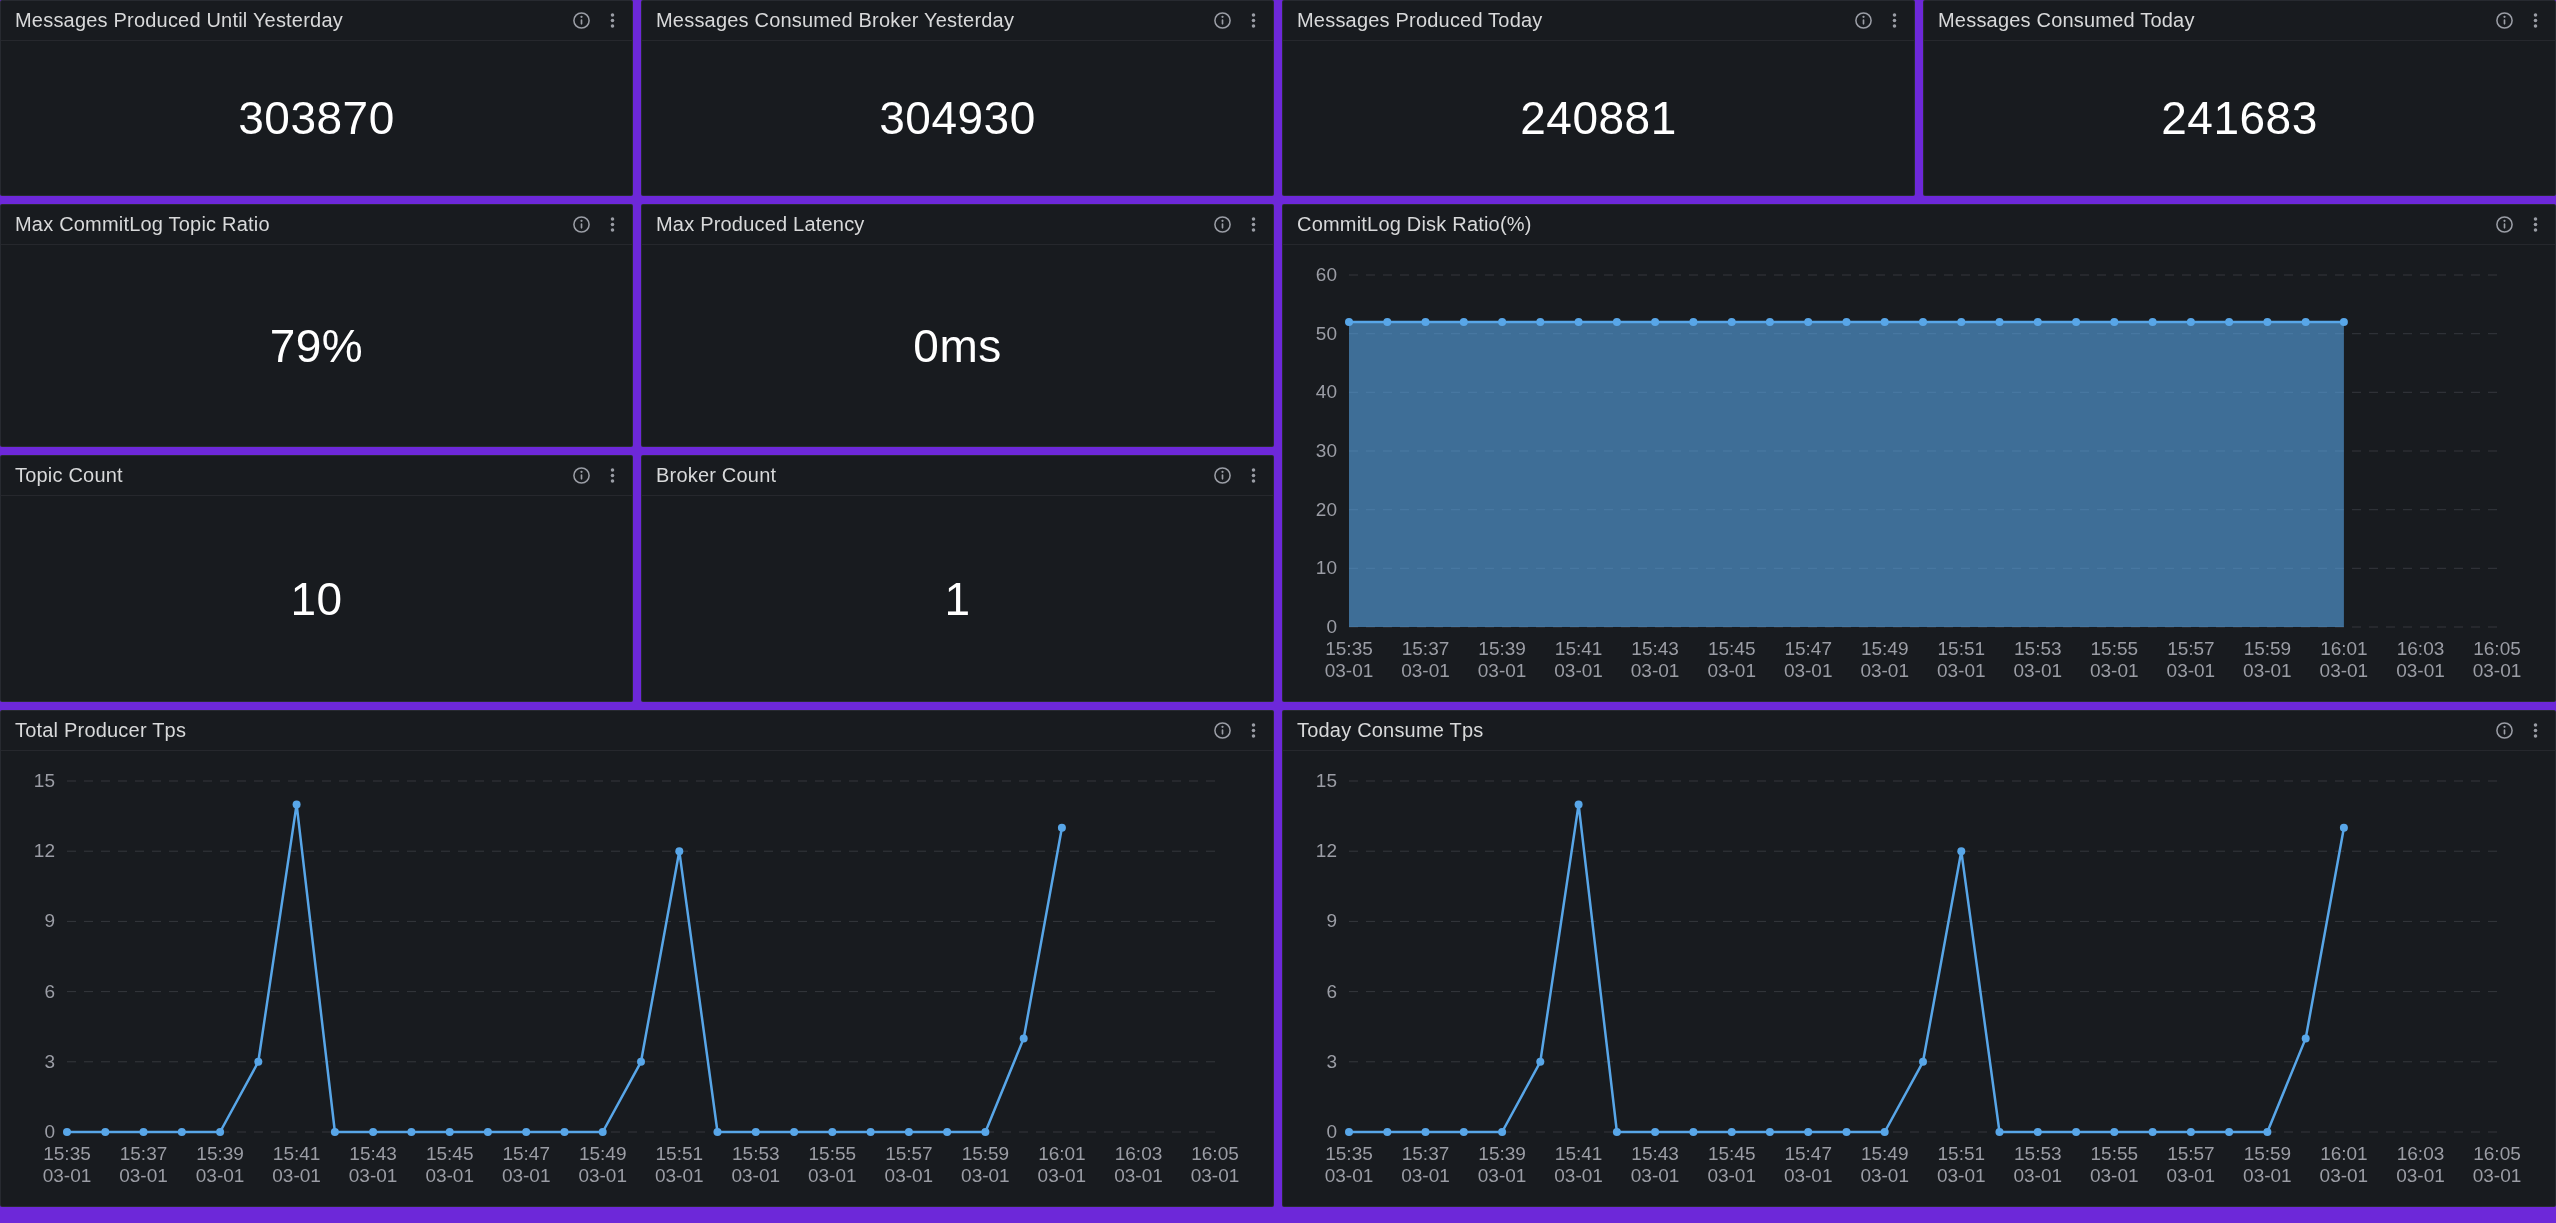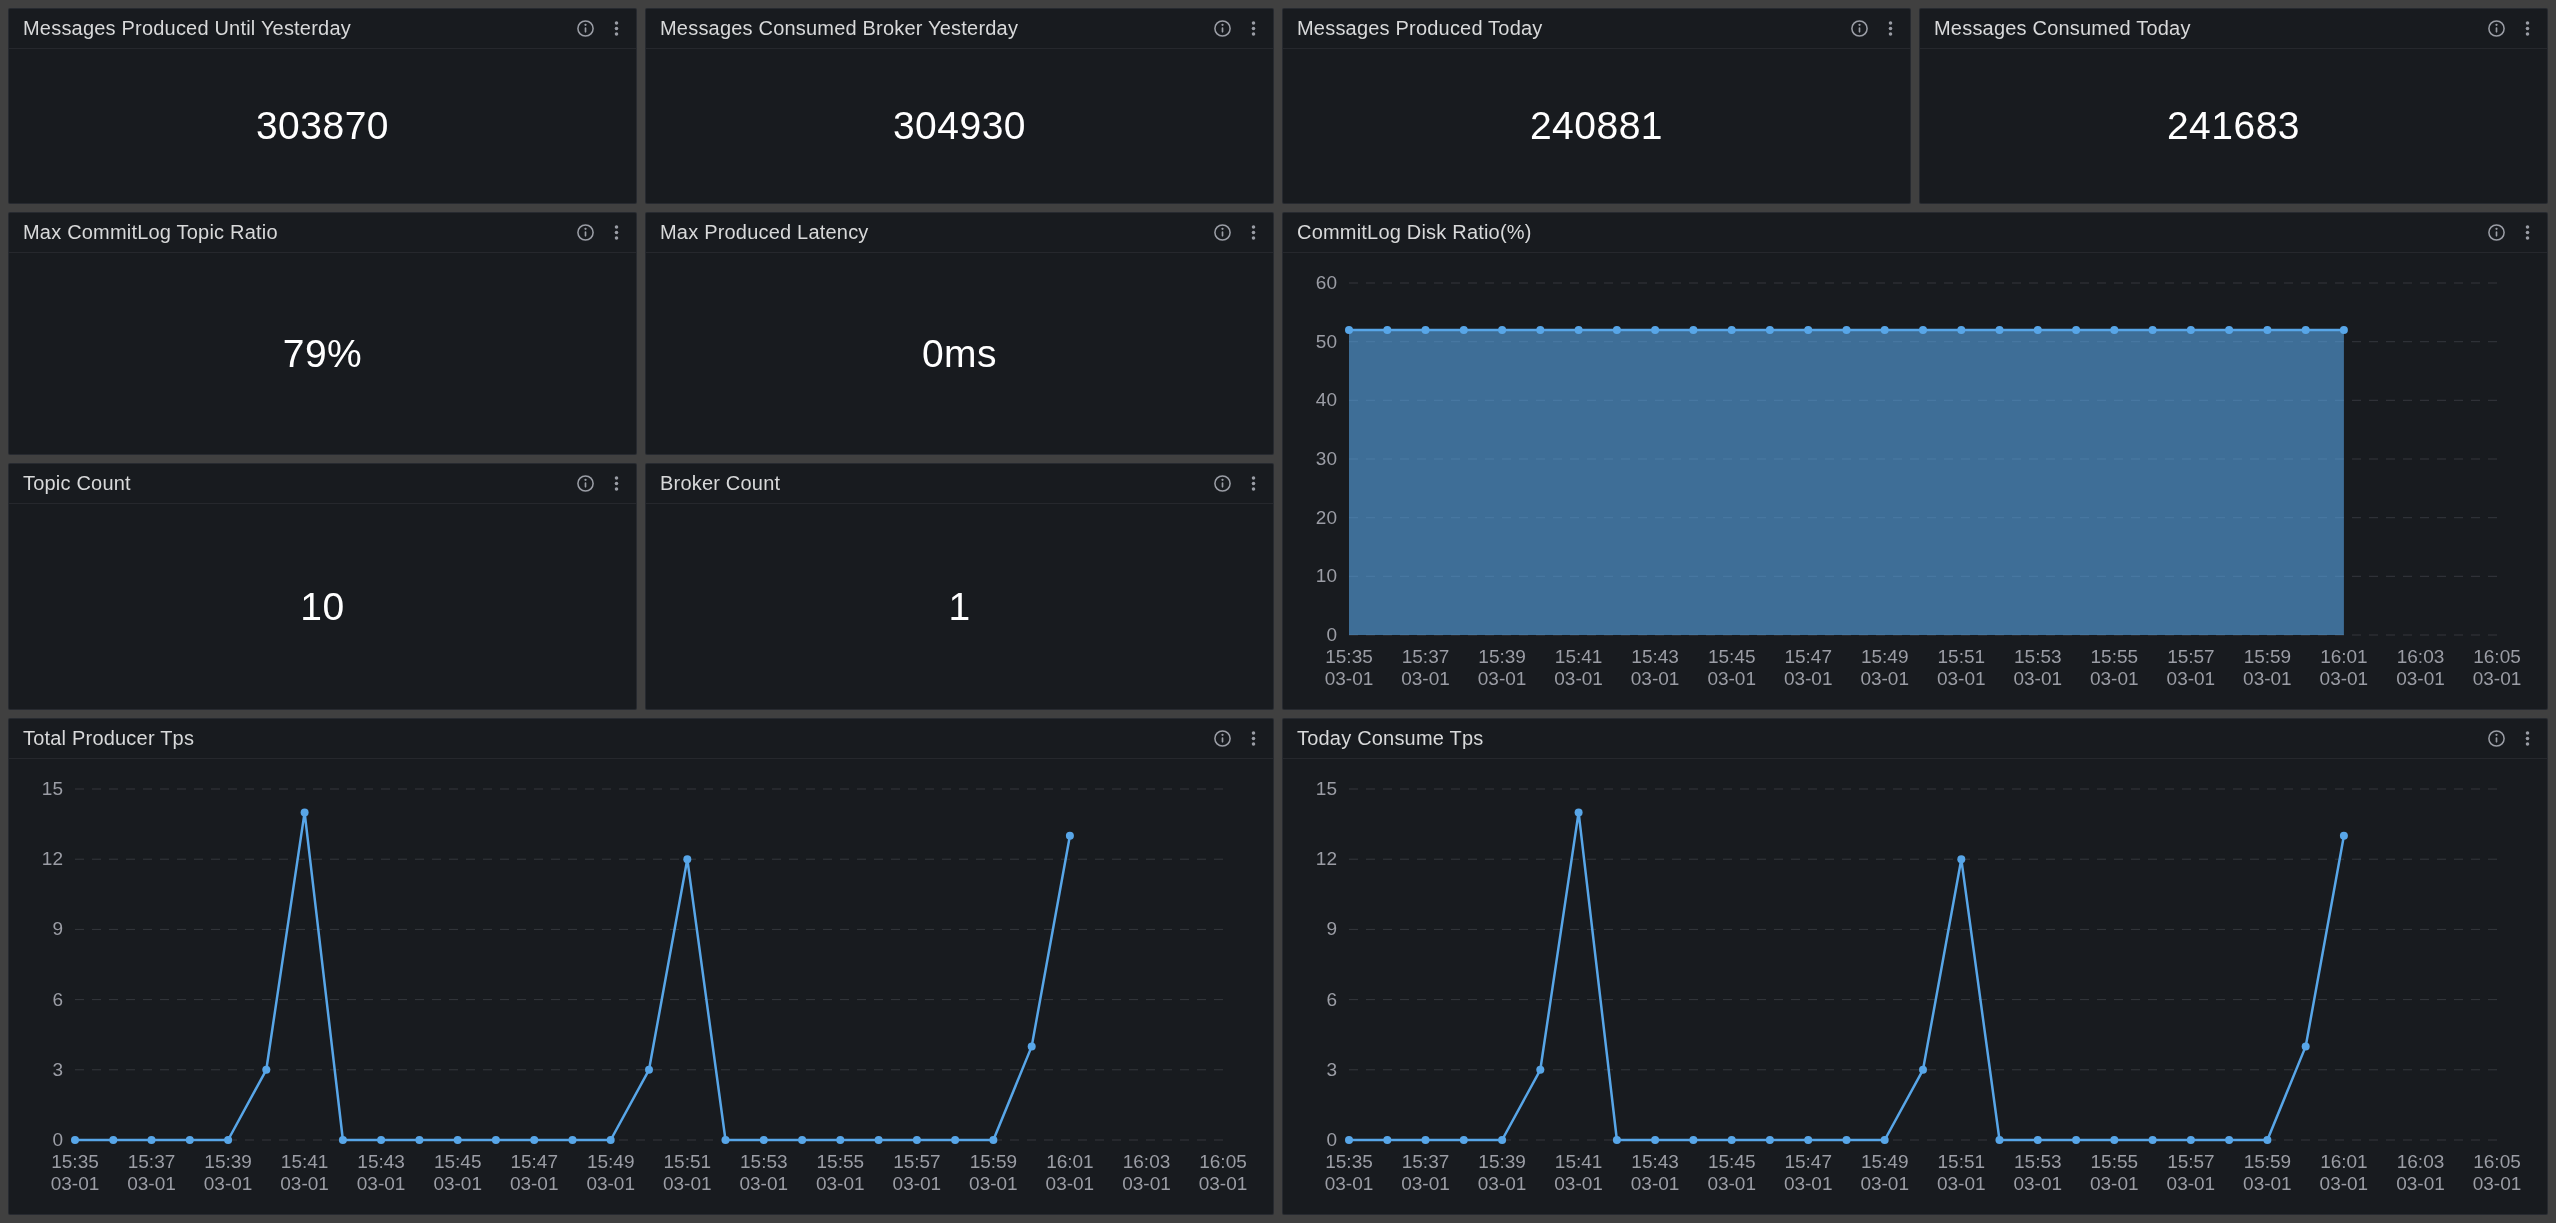--- a/index.html
+++ b/index.html
@@ -1,26 +1,25 @@
 <!DOCTYPE html>
 <html><head>
 <meta charset="utf-8">
 <style>
   * { margin:0; padding:0; box-sizing:border-box; }
   html,body { background:#111217; overflow:hidden; }
   body { font-family:"Liberation Sans","DejaVu Sans",sans-serif; }
 
   .dashboard {
     width:2556px; height:1223px;
-    padding:8px;
     display:grid;
     grid-template-columns:repeat(4,1fr);
     grid-template-rows:196px 243px 247px 497px;
     gap:8px;
-    background:#404040;
+    background:#6d28d9;
   }
 
   .panel {
     background:#181b1f;
     border:1px solid rgba(204,204,220,0.09);
     border-radius:2px;
     display:flex;
     flex-direction:column;
     overflow:hidden;
   }
@@ -59,21 +58,21 @@
   }
 
   .stat-body {
     flex:1;
     display:flex;
     align-items:center;
     justify-content:center;
   }
   .stat-value {
     color:#ffffff;
-    font-size:39px;
+    font-size:46px;
     font-weight:500;
     letter-spacing:.5px;
   }
 
   .chart-body {
     flex:1;
     position:relative;
     cursor:crosshair;
   }
   .chart-body svg { display:block; }

